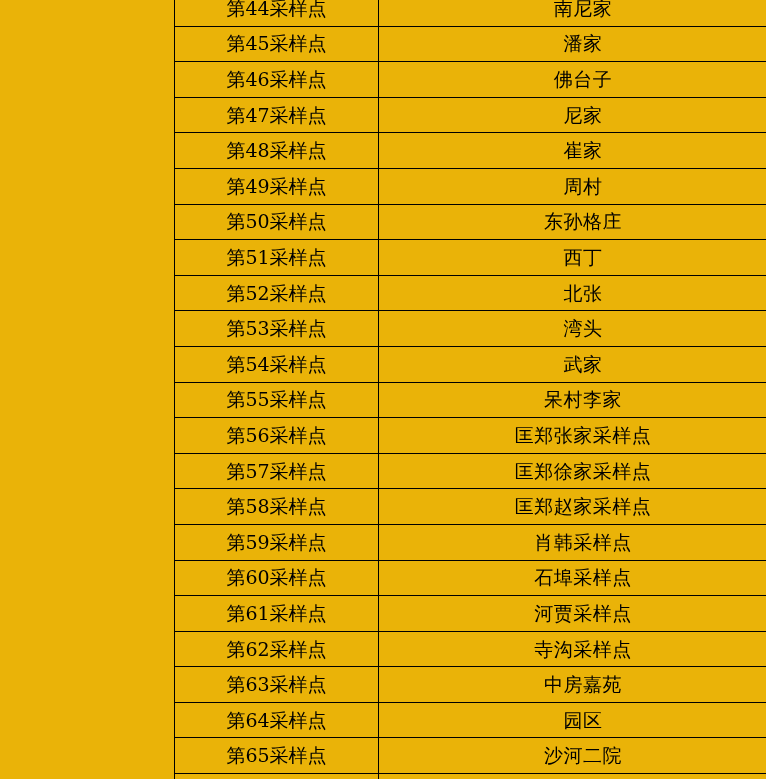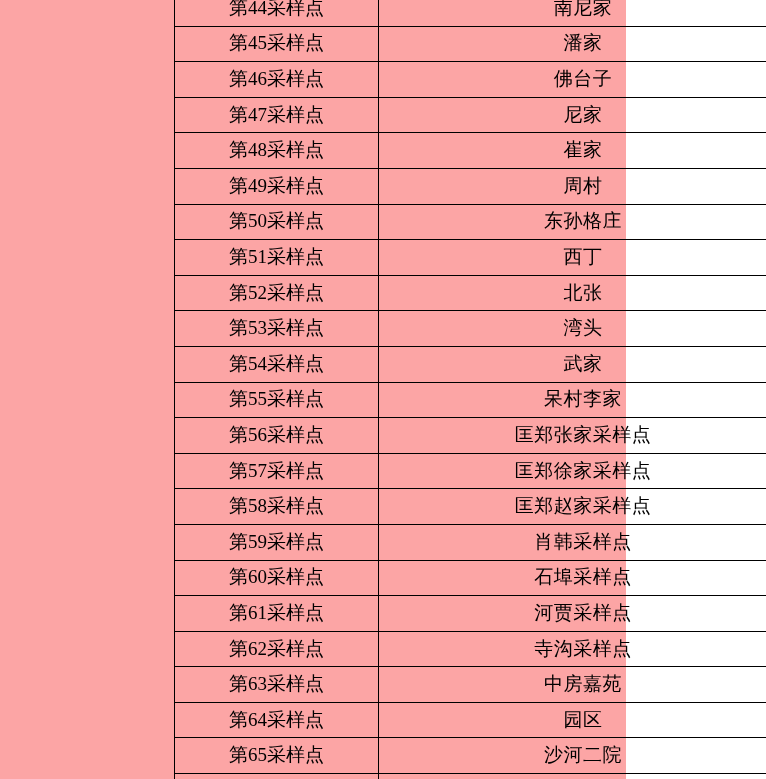--- a/index.html
+++ b/index.html
@@ -9,24 +9,23 @@
   }
   body {
     width: 766px;
     height: 779px;
     font-family: "DejaVu Serif", "Liberation Serif", serif;
     color: #000000;
     overflow: hidden;
   }
   .page {
     position: relative;
-    width: 626px;
+    width: 766px;
     height: 779px;
-    background: #fca5a5;
-    font-family: Liberation Serif, serif;
+    background: #eab308;
   }
   table.sample-table {
     position: absolute;
     left: 174px;
     top: -10px;
     border-collapse: collapse;
     table-layout: fixed;
     width: 613px;
   }
   table.sample-table col.c1 { width: 204px; }

